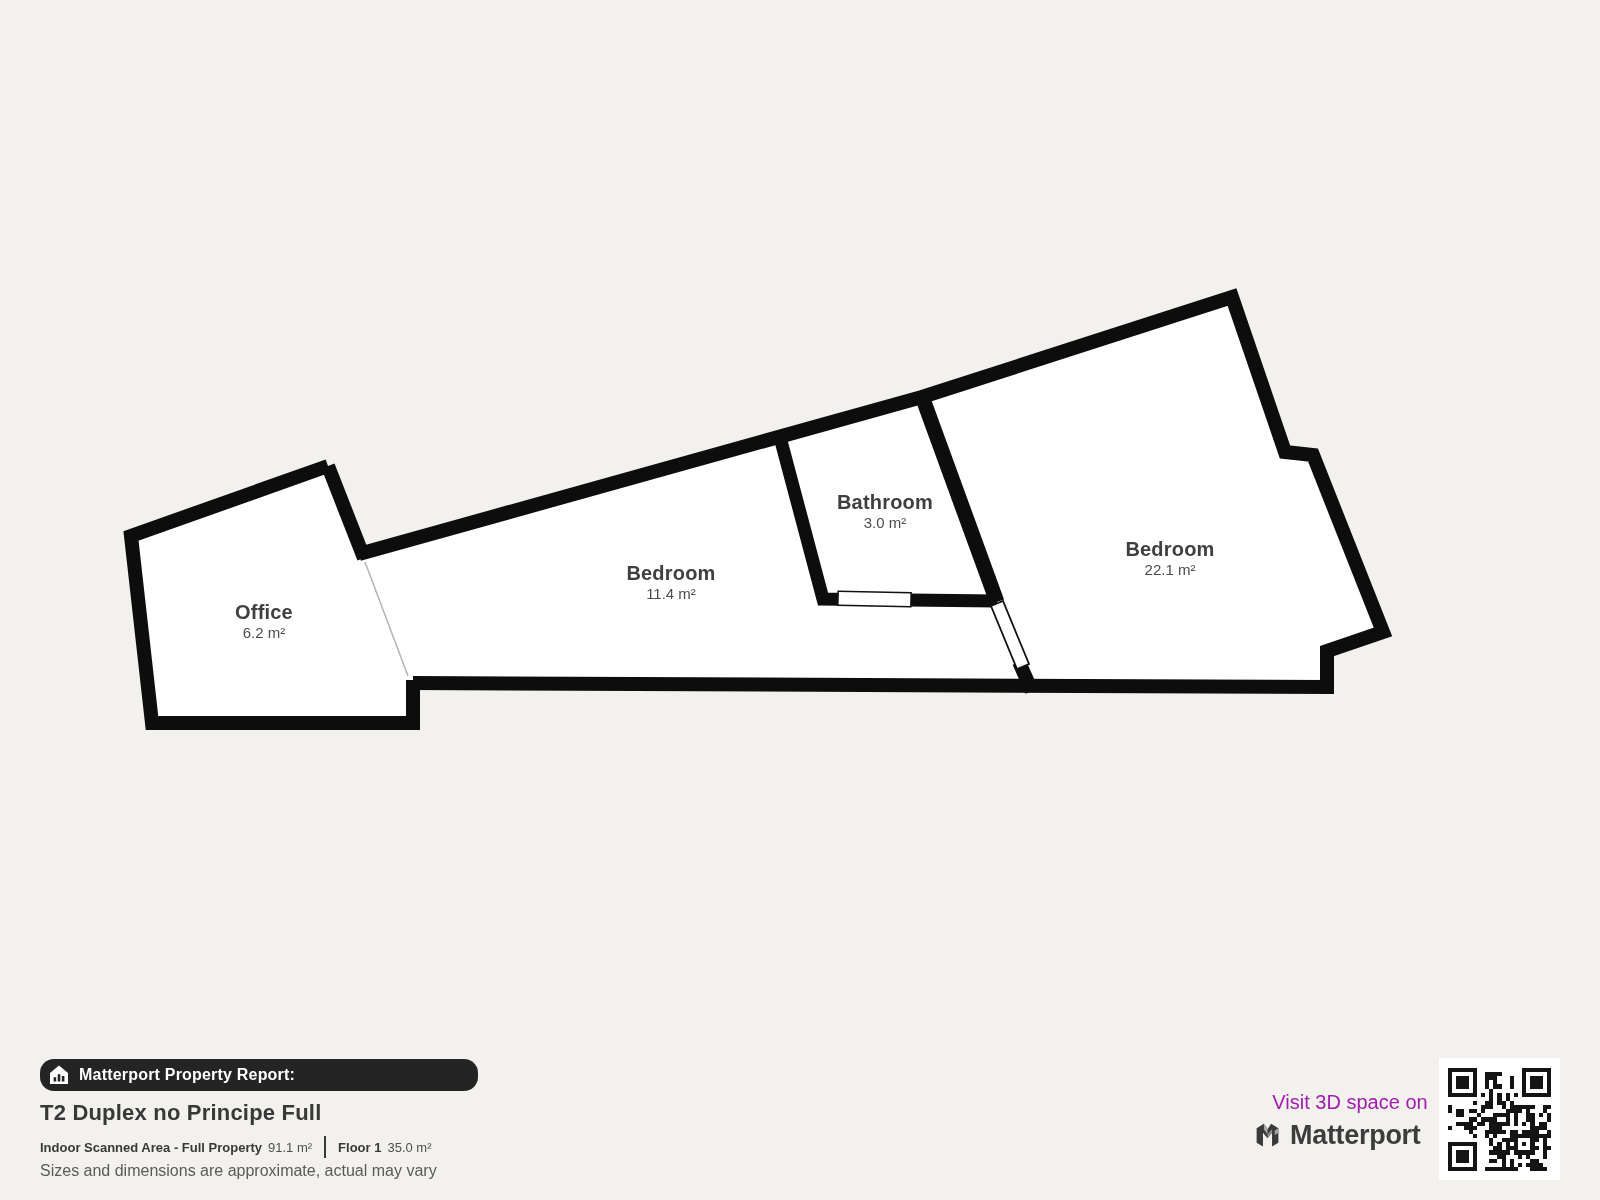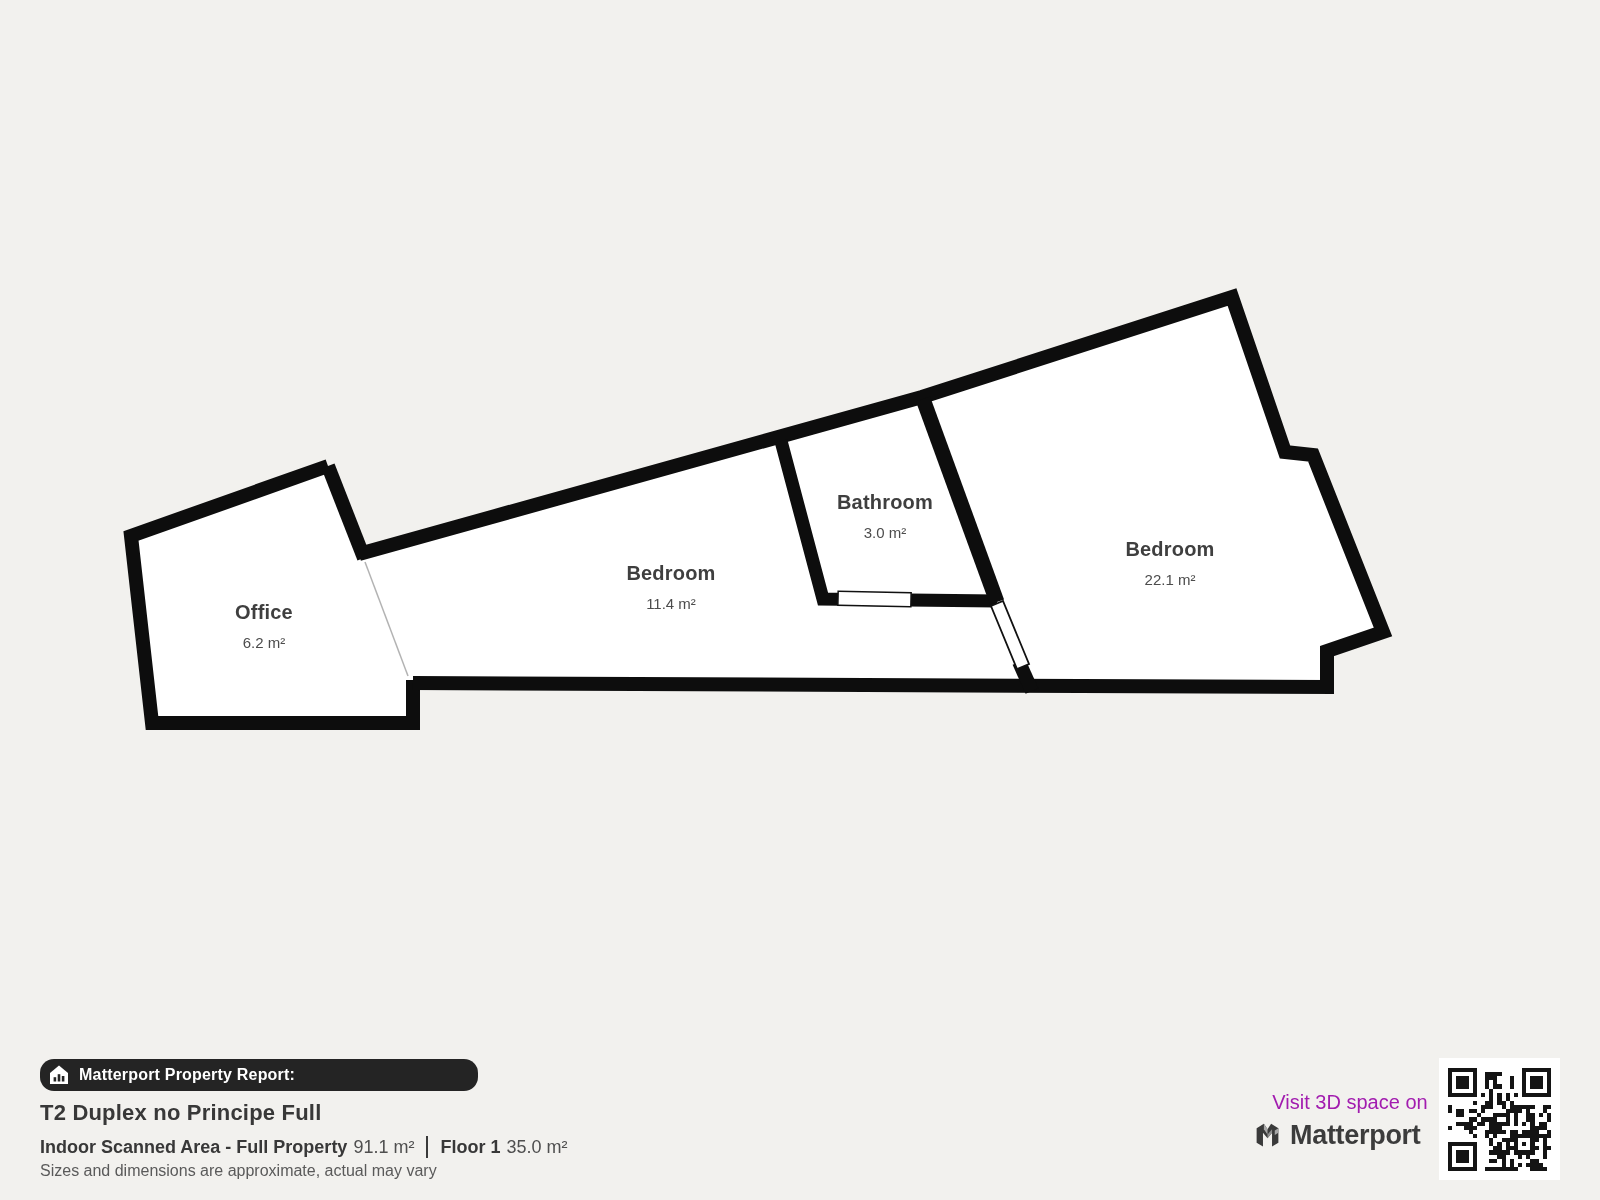--- a/index.html
+++ b/index.html
@@ -10,34 +10,34 @@
   }
   svg.plan{position:absolute;left:0;top:0;}
   .room-label{
     position:absolute;transform:translateX(-50%);
     text-align:center;white-space:nowrap;
   }
   .room-label .room-name{
     display:block;font-size:20px;font-weight:bold;color:#3f3f3f;line-height:20px;letter-spacing:.2px;
   }
   .room-label .room-area{
-    display:block;font-size:15px;color:#4c4c4c;line-height:18px;margin-top:12px;
+    display:block;font-size:15px;color:#4c4c4c;line-height:18px;margin-top:2px;
   }
   
   .banner{
     position:absolute;left:40px;top:1059px;width:438px;height:32px;
     background:var(--banner,#242424);border-radius:14px;
     display:flex;align-items:center;gap:10px;padding-left:9px;box-sizing:border-box;
   }
   .banner-label{color:#fff;font-size:16px;font-weight:bold;letter-spacing:.2px;}
   .report-title{
     position:absolute;left:40px;top:1100px;font-size:22px;font-weight:bold;color:#383838;letter-spacing:.2px;
   }
   .stats{
-    position:absolute;left:40px;top:1136px;font-size:18px;color:#4f4f4f;
+    position:absolute;left:40px;top:1136px;font-size:13px;color:#4f4f4f;
     display:flex;align-items:center;white-space:nowrap;
   }
   .stats b{color:#383838;font-weight:bold;}
   .stats .val{margin-left:6px;}
   .stats-divider{
     display:inline-block;width:2px;height:22px;background:#3a3a3a;margin:0 12px;
   }
   .disclaimer{
     position:absolute;left:40px;top:1162px;font-size:16px;color:#5a5a5a;
   }

